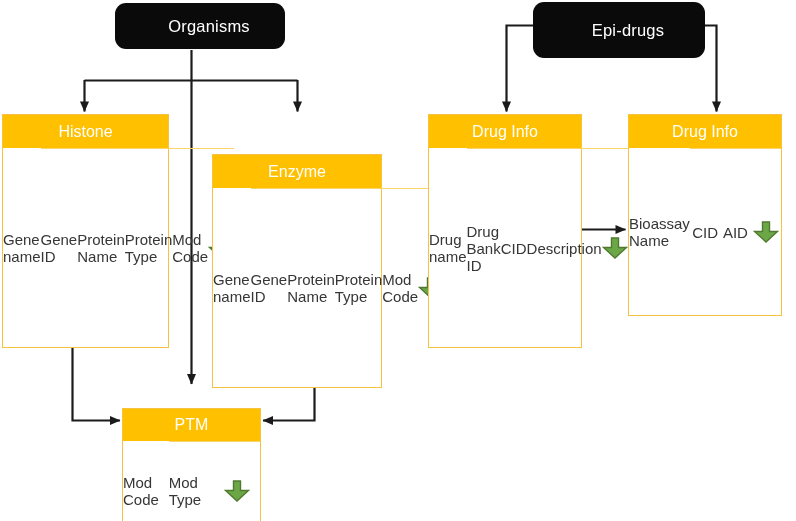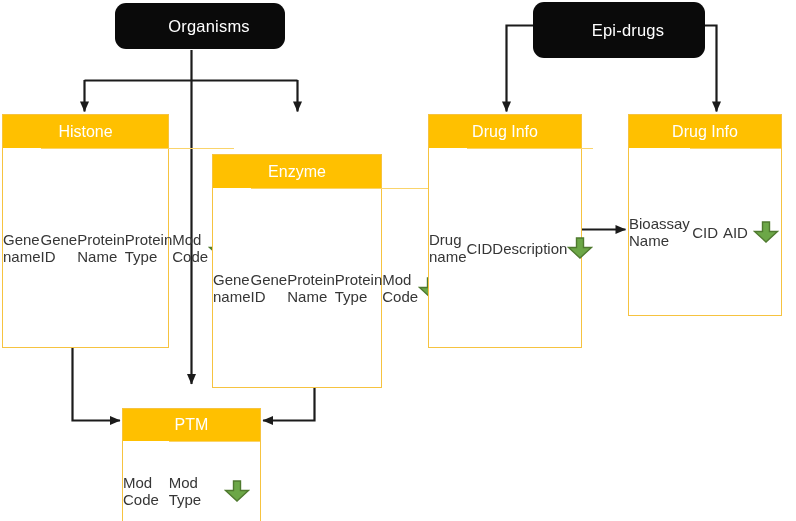--- a/index.html
+++ b/index.html
@@ -102,20 +102,21 @@
           <path d="M9.5,1 H16.5 V10.5 H24.5 L13,21 L1.5,10.5 H9.5 Z"></path>
         </svg>
       </div>
     </div>
   </div>
 
   <div class="tbl" style="left:428px;top:114px;width:154px;height:234px;">
     <div class="hdr" style="height:33px;">Drug Info</div>
     <div class="body">
       <div class="row">Drug name</div>
+      <div class="row">Drug Bank ID</div>
       <div class="row">CID</div>
       <div class="row">Description</div>
       <div class="row">
         <svg class="more-icon" width="26" height="22" viewBox="0 0 26 22">
           <path d="M9.5,1 H16.5 V10.5 H24.5 L13,21 L1.5,10.5 H9.5 Z"></path>
         </svg>
       </div>
     </div>
   </div>
 

